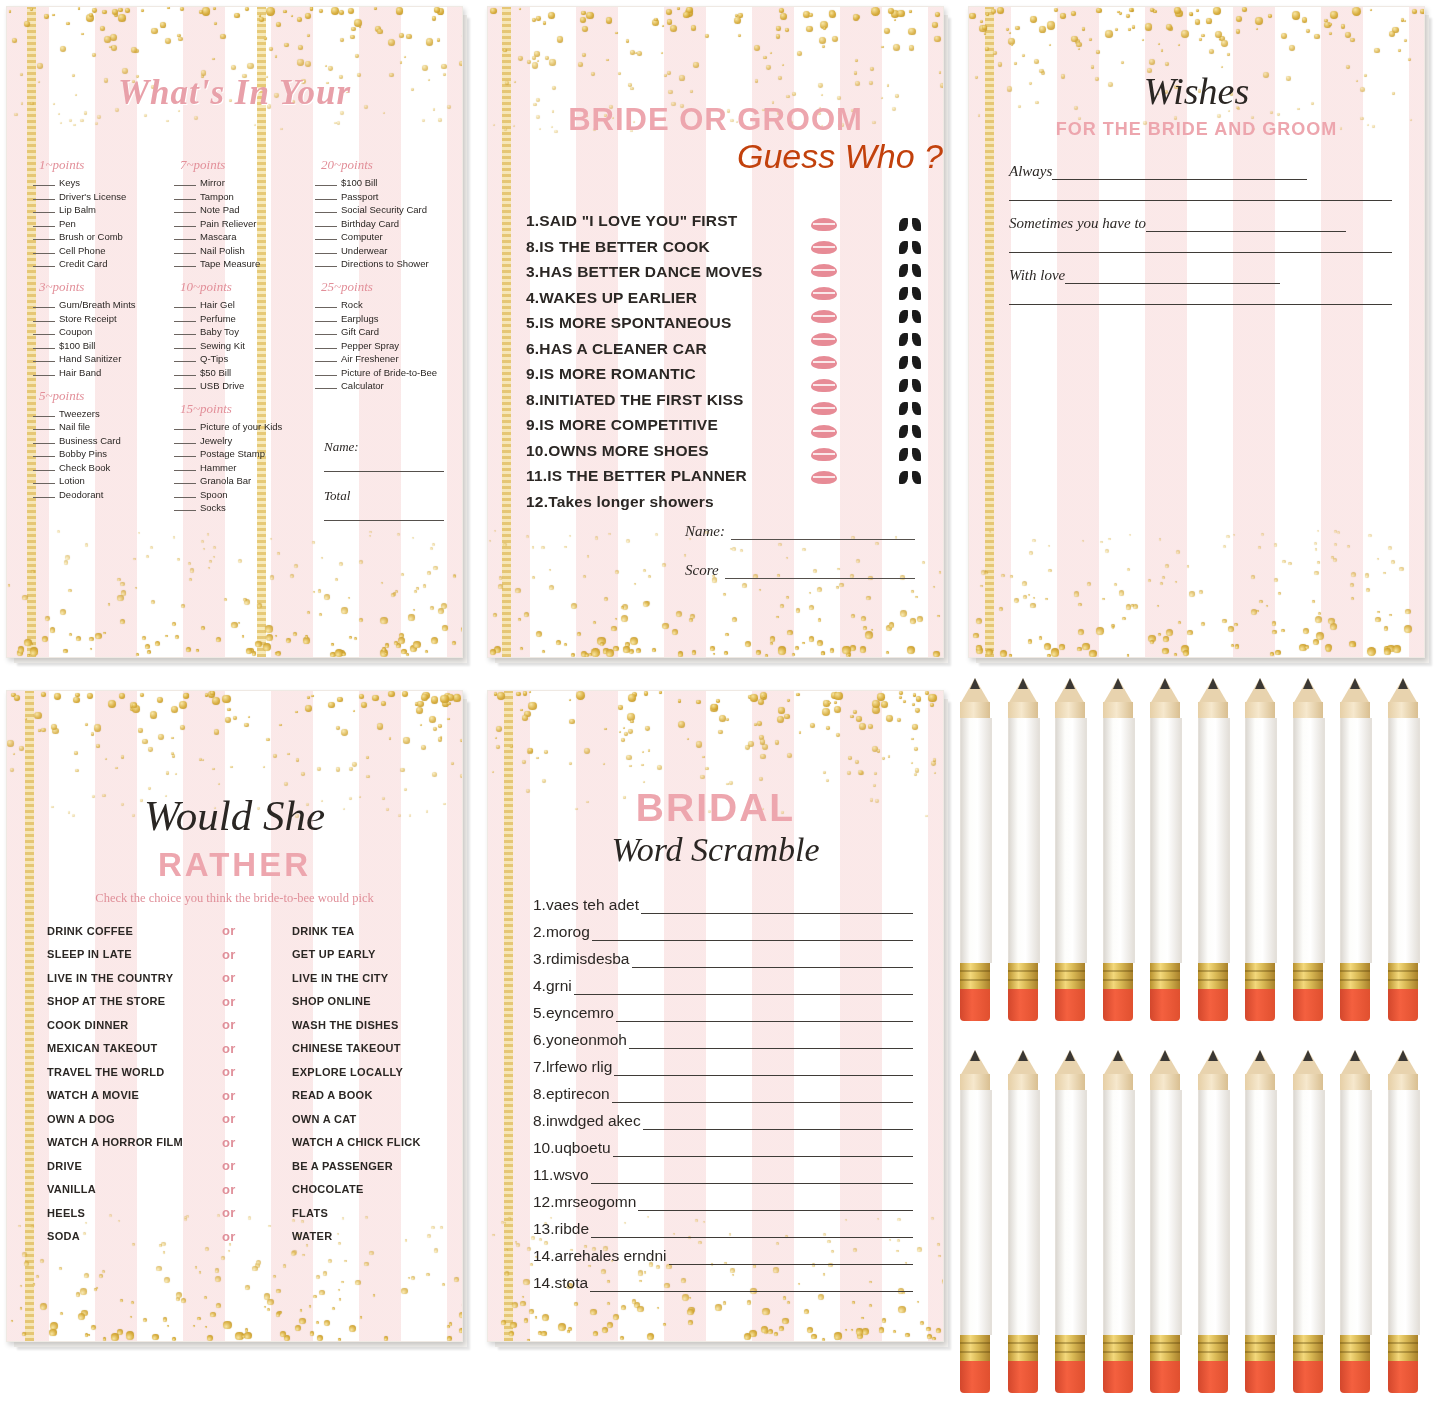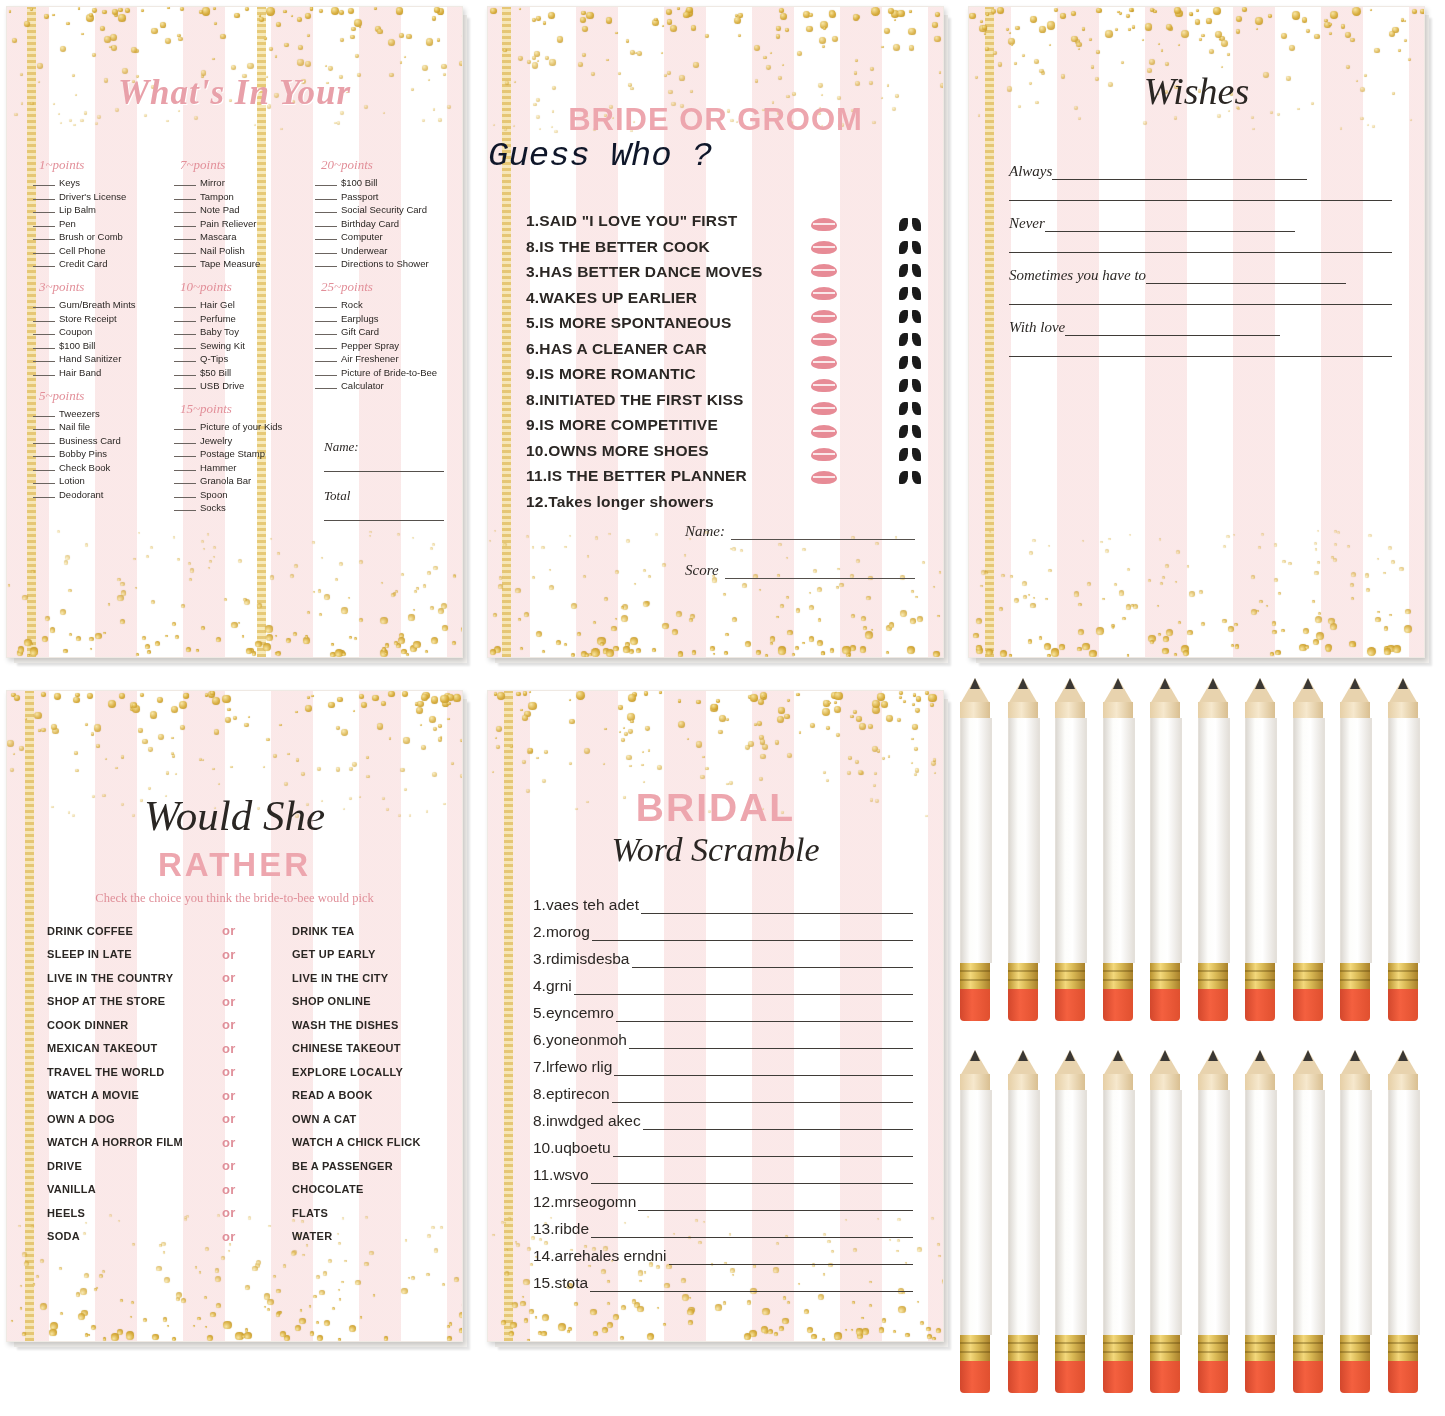--- a/index.html
+++ b/index.html
@@ -62,22 +62,22 @@
   .namebox .line{border-bottom:1px solid #55504c;height:16px;margin-bottom:16px;}
 
   
   #card2{left:487px;top:6px;width:455px;height:650px;}
   #card2 .h1{
     position:absolute;top:95px;left:0;right:0;text-align:center;
     font-family:"Liberation Sans",sans-serif;font-weight:bold;font-size:31px;
     color:#eda6ae;letter-spacing:1px;
   }
   #card2 .h2{
-    position:absolute;top:130px;left:0;right:0;text-align:left;
-    font-family:Liberation Mono, monospace;font-style:italic;font-size:34px;color:#0f172a;
+    position:absolute;top:130px;left:0;right:0;text-align:right;
+    font-family:Liberation Sans, sans-serif;font-style:italic;font-size:34px;color:#c2410c;
   }
   #card2 ol{position:absolute;top:205px;left:38px;margin:0;padding:0;list-style:none;}
   #card2 ol li{font-size:15.5px;font-weight:bold;color:#2b2724;margin-bottom:7.5px;letter-spacing:.2px;}
   .markcol{position:absolute;top:206px;right:22px;width:110px;}
   .markrow{height:23px;display:flex;align-items:center;justify-content:space-between;}
   .lips{width:26px;height:13px;background:#e78b96;border-radius:50% 50% 45% 45%/60% 60% 40% 40%;position:relative;}
   .lips:after{content:"";position:absolute;left:2px;right:2px;top:5px;height:1.5px;background:#fff;opacity:.8;}
   .bow{width:22px;height:13px;position:relative;}
   .bow:before,.bow:after{content:"";position:absolute;top:0;width:9px;height:13px;background:#1a1a1a;}
   .bow:before{left:0;border-radius:60% 10% 60% 10%;}
@@ -1235,23 +1235,23 @@
         <i style="left:34.63%;top:86.2px;width:3.3px;height:3.3px;opacity:0.55"></i>
         <i style="left:92.40%;top:41.2px;width:2.1px;height:2.1px;opacity:0.76"></i>
         <i style="left:24.93%;top:6.8px;width:7.6px;height:7.6px;opacity:0.92"></i>
         <i style="left:73.90%;top:8.0px;width:4.0px;height:4.0px;opacity:0.91"></i>
         <i style="left:80.97%;top:123.3px;width:3.0px;height:3.0px;opacity:0.38"></i>
         <i style="left:87.80%;top:120.3px;width:3.1px;height:3.1px;opacity:0.39"></i>
         <i style="left:36.08%;top:48.4px;width:5.0px;height:5.0px;opacity:0.73"></i>
       </div>
     <div class="inner">
       <div class="h1">Wishes</div>
+      <div class="h2">FOR THE BRIDE AND GROOM</div>
       <div class="wishes" id="wishes-list">
           <div class="wrow"><span class="lbl">Always</span><span class="ln" style="width:255px"></span><span class="ln2"></span></div>
-          <div class="wrow"><span class="lbl">Never</span><span class="ln" style="width:250px"></span><span class="ln2"></span></div>
           <div class="wrow"><span class="lbl">Sometimes you have to</span><span class="ln" style="width:200px"></span><span class="ln2"></span></div>
           <div class="wrow"><span class="lbl">With love</span><span class="ln" style="width:215px"></span><span class="ln2"></span></div>
         </div>
     </div>
   </div>
 
   <div class="card" id="card4">
     <div class="stripes"></div>
     <div class="goldstripe" style="left:18px"></div>
     <div class="confetti top">
@@ -1998,21 +1998,21 @@
           </div>
           <div class="scrrow">
             <span class="w">13.ribde</span>
             <span class="ln"></span>
           </div>
           <div class="scrrow">
             <span class="w">14.arrehales erndni</span>
             <span class="ln"></span>
           </div>
           <div class="scrrow">
-            <span class="w">15.stota</span>
+            <span class="w">14.stota</span>
             <span class="ln"></span>
           </div>
         </div>
     </div>
   </div>
 
   <div class="pencils">
     <div class="prow r1" id="pencil-row-1">
         <div class="pencil" style="left: 0px;">
           <div class="tip"></div>

